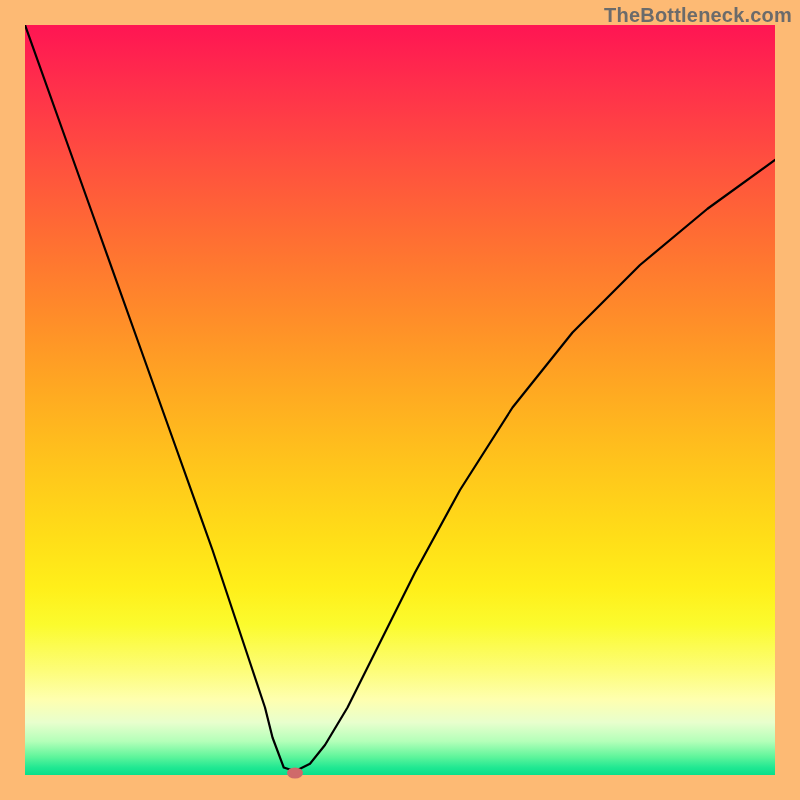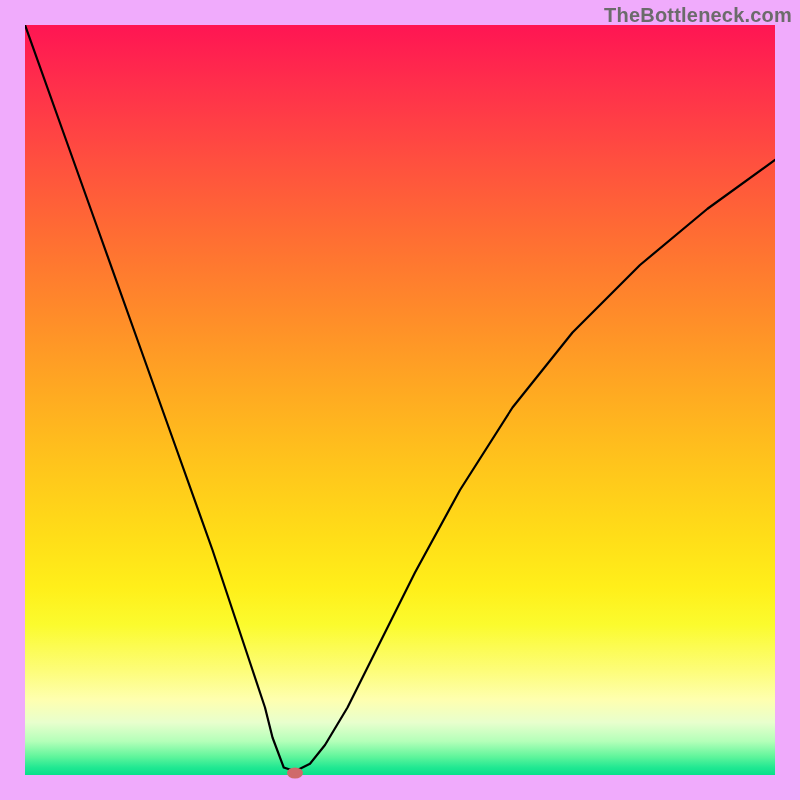--- a/index.html
+++ b/index.html
@@ -1,20 +1,20 @@
 <!DOCTYPE html>
 <html><head>
 <meta charset="utf-8">
 <style>
   * { margin: 0; padding: 0; box-sizing: border-box; }
   html, body { width: 800px; height: 800px; overflow: hidden; background: #000; }
   .frame {
     width: 800px;
     height: 800px;
-    background: #f0abfc;
+    background: #fdba74;
     position: relative;
   }
   .plot-area {
     position: absolute;
     left: 25px;
     top: 25px;
     width: 750px;
     height: 750px;
   }
   .gradient-bg {

